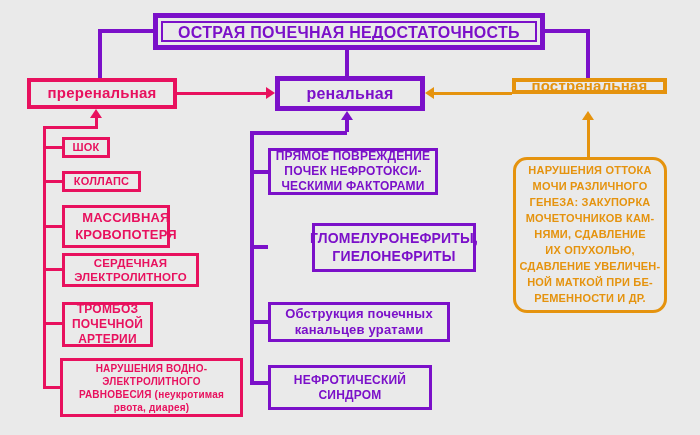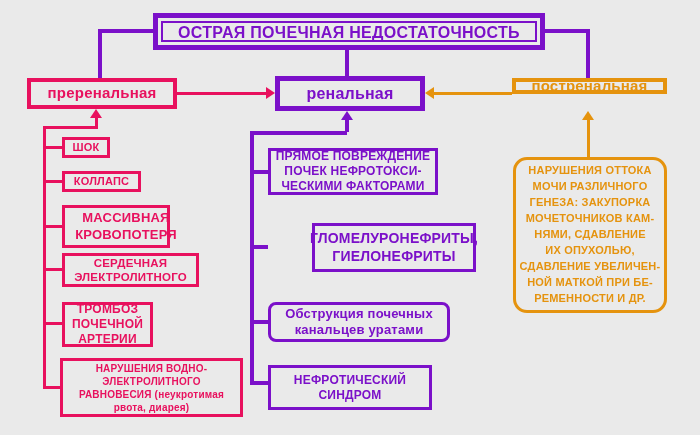--- a/index.html
+++ b/index.html
@@ -115,21 +115,21 @@
 
   <div class="bx bd-pu" style="left:268px;top:148px;width:170px;height:47px;font-size:12px;">
     <span>ПРЯМОЕ ПОВРЕЖДЕНИЕ
 ПОЧЕК НЕФРОТОКСИ-
 ЧЕСКИМИ ФАКТОРАМИ</span>
   </div>
   <div class="bx bd-pu" style="left:268px;top:223px;width:164px;height:49px;font-size:14px;margin-left:44px;">
     <span>ГЛОМЕЛУРОНЕФРИТЫ,
 ГИЕЛОНЕФРИТЫ</span>
   </div>
-  <div class="bx bd-pu" style="left:268px;top:302px;width:182px;height:40px;font-size:13px;border-radius:8px;">
+  <div class="bx bd-pu" style="left:268px;top:302px;width:182px;height:40px;font-size:13px;">
     <span>Обструкция почечных
 канальцев  уратами</span>
   </div>
   <div class="bx bd-pu" style="left:268px;top:365px;width:164px;height:45px;font-size:12px;">
     <span>НЕФРОТИЧЕСКИЙ
 СИНДРОМ</span>
   </div>
 
   <div class="ln og" style="left:587px;top:120px;width:3px;height:37px;"></div>
   <div class="arr arr-up-og" style="left:582px;top:111px;"></div>

